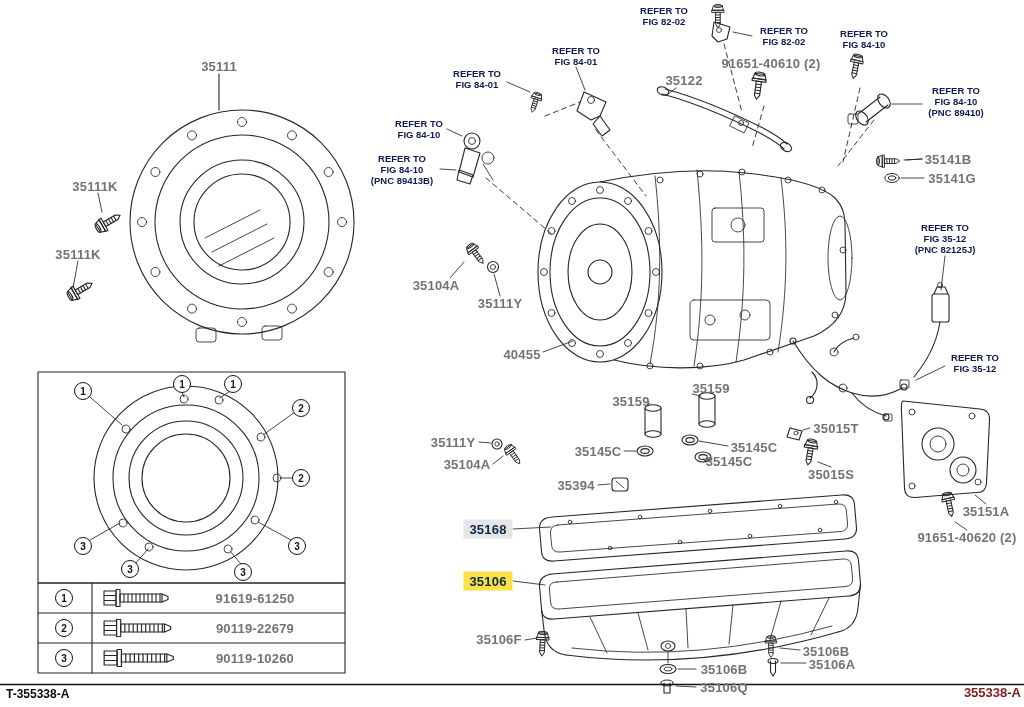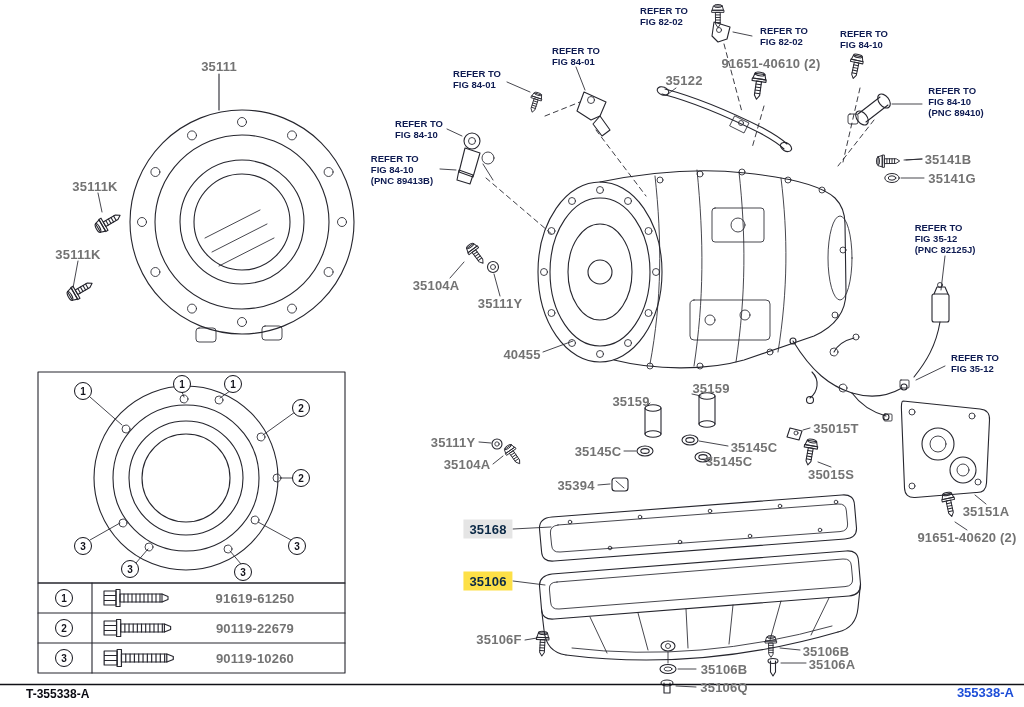--- a/index.html
+++ b/index.html
@@ -6,27 +6,27 @@
   .stage{position:relative;width:1024px;height:707px;background:#ffffff;overflow:hidden;
          font-family:"Liberation Sans",sans-serif;}
   svg.art{position:absolute;left:0;top:0;}
   .ln{fill:none;stroke:#26262e;stroke-width:1.1;stroke-linecap:round;stroke-linejoin:round;}
   .thin{stroke-width:0.85;}
   .dash{stroke-dasharray:5 4;stroke-width:0.9;}
   #labels-layer{position:absolute;left:0;top:0;width:100%;height:100%;}
   .part-label{position:absolute;transform:translate(-50%,-50%);white-space:nowrap;
               font-weight:700;font-size:13px;letter-spacing:.2px;color:#737373;}
   .part-label.hl{padding:2px 6px;color:#0b2946;}
-  .callout{position:absolute;transform:translate(-50%,-50%);text-align:left;white-space:nowrap;
+  .callout{position:absolute;transform:translate(-50%,-50%);text-align:center;white-space:nowrap;
            font-weight:700;font-size:9.5px;line-height:11px;color:#0e1b52;}
   .circled{position:absolute;transform:translate(-50%,-50%);width:16px;height:16px;
            border:1.4px solid #14141c;border-radius:50%;background:#fff;color:#14141c;
            font-weight:700;font-size:10px;display:flex;align-items:center;justify-content:center;}
-  .footer-left{position:absolute;left:6px;top:687px;font-weight:700;font-size:12px;color:#0a0a12;margin-left:20px;}
-  .footer-right{position:absolute;right:10px;top:685px;font-weight:700;font-size:13px;color:#1d4ed8;}
+  .footer-left{position:absolute;left:6px;top:687px;font-weight:700;font-size:12px;color:#0a0a12;}
+  .footer-right{position:absolute;right:3px;top:685px;font-weight:700;font-size:13px;color:#7f1d1d;}
 </style>
 </head>
 <body>
 
 <div class="stage">
 
   <svg class="art" width="1024" height="707" viewBox="0 0 1024 707">
     <defs>
       <g id="bolt">
         <path d="M -5,0 L 5,0 L 6.5,5 L -6.5,5 Z"></path>

